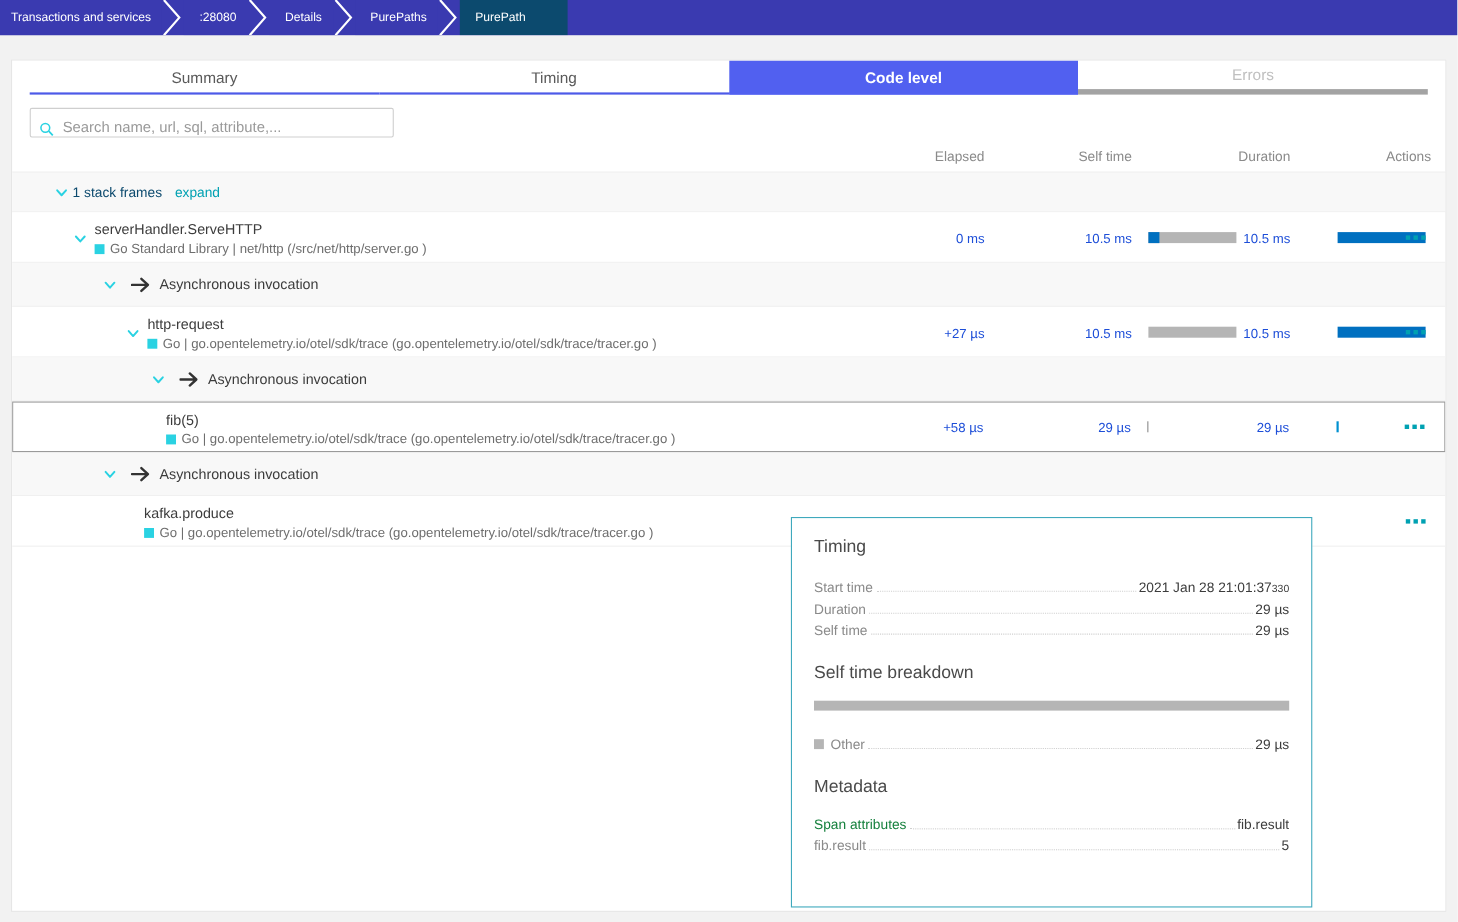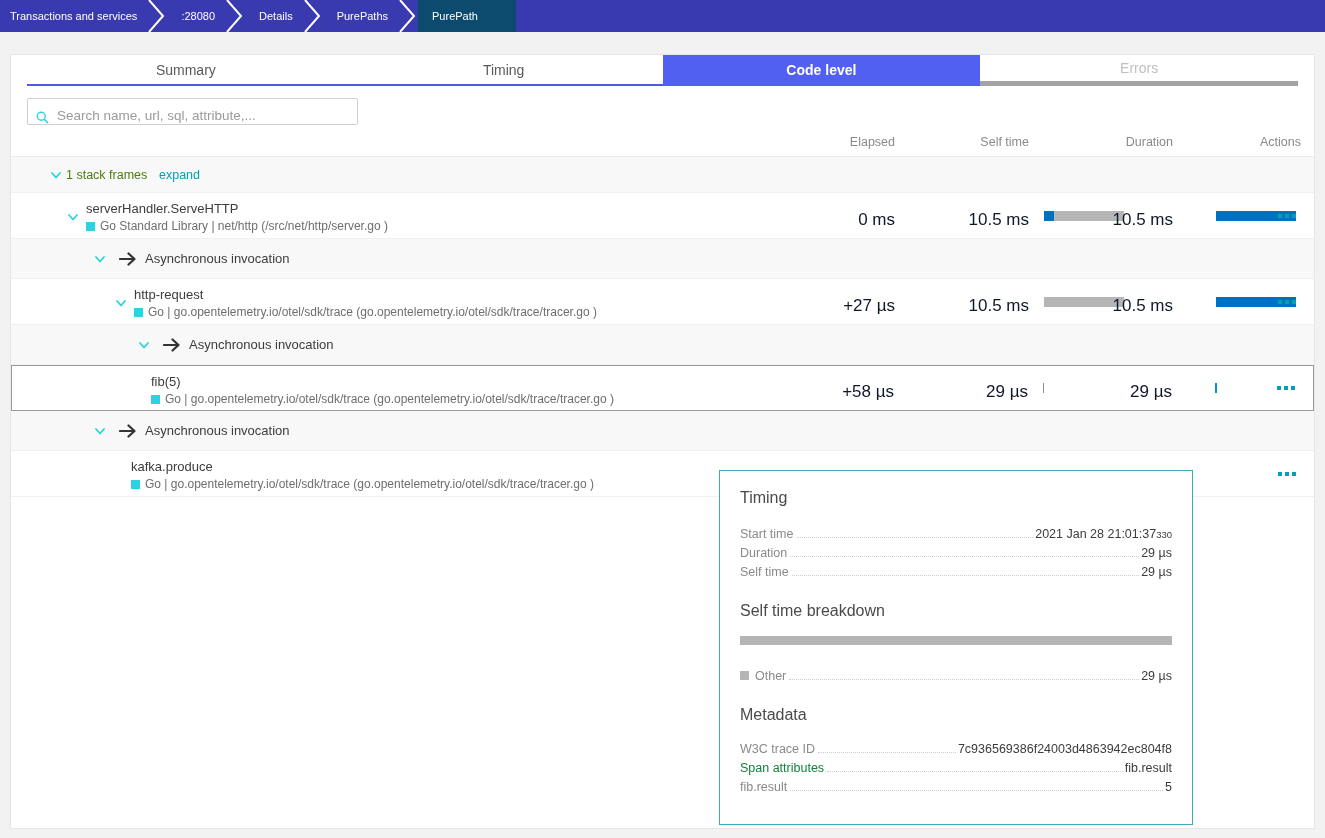--- a/index.html
+++ b/index.html
@@ -184,42 +184,42 @@
     width: 9px; height: 9px;
     background: #2ad2e2;
     display: inline-block;
     margin-right: 5px;
     flex: none;
   }
 
   .stackframes-label {
     position: absolute;
     left: 55px; top: 11px;
-    font-size: 12.5px; color: #4d7c0f;
+    font-size: 12.5px; color: #0c4a6e;
   }
   .expand-link {
     position: absolute;
     left: 148px; top: 11px;
     font-size: 12.5px;
     color: #00a1b2;
     cursor: pointer;
   }
 
   .async-arrow {
     position: absolute;
     width: 18px; height: 18px;
   }
   .async-label {
     position: absolute;
     font-size: 13px;
     color: #3c3c3c;
   }
 
   
-  .cell { position: absolute; font-size: 17px; color: #0f172a; white-space: nowrap; }
+  .cell { position: absolute; font-size: 12px; color: #1d4ed8; white-space: nowrap; }
   .c-elapsed  { right: 419px; text-align: right; }
   .c-selftime { right: 285px; text-align: right; }
   .c-duration { right: 141px; text-align: right; }
 
   .bar-self {
     position: absolute;
     right: 190px;
     width: 80px; height: 10px;
     background: #b5b5b5;
     display: flex;
@@ -538,25 +538,20 @@
 
   <div class="kv">
     <span class="k"><span class="legend-swatch"></span><span>Other</span></span>
     <span class="dots"></span>
     <span class="v">29 µs</span>
   </div>
 
   <div class="tt-h second">Metadata</div>
 
   <div class="kv">
-    <span class="k">W3C trace ID</span>
-    <span class="dots"></span>
-    <span class="v">7c936569386f24003d4863942ec804f8</span>
-  </div>
-  <div class="kv">
     <span class="k link">Span attributes</span>
     <span class="dots"></span>
     <span class="v">fib.result</span>
   </div>
   <div class="kv">
     <span class="k">fib.result</span>
     <span class="dots"></span>
     <span class="v">5</span>
   </div>
 

